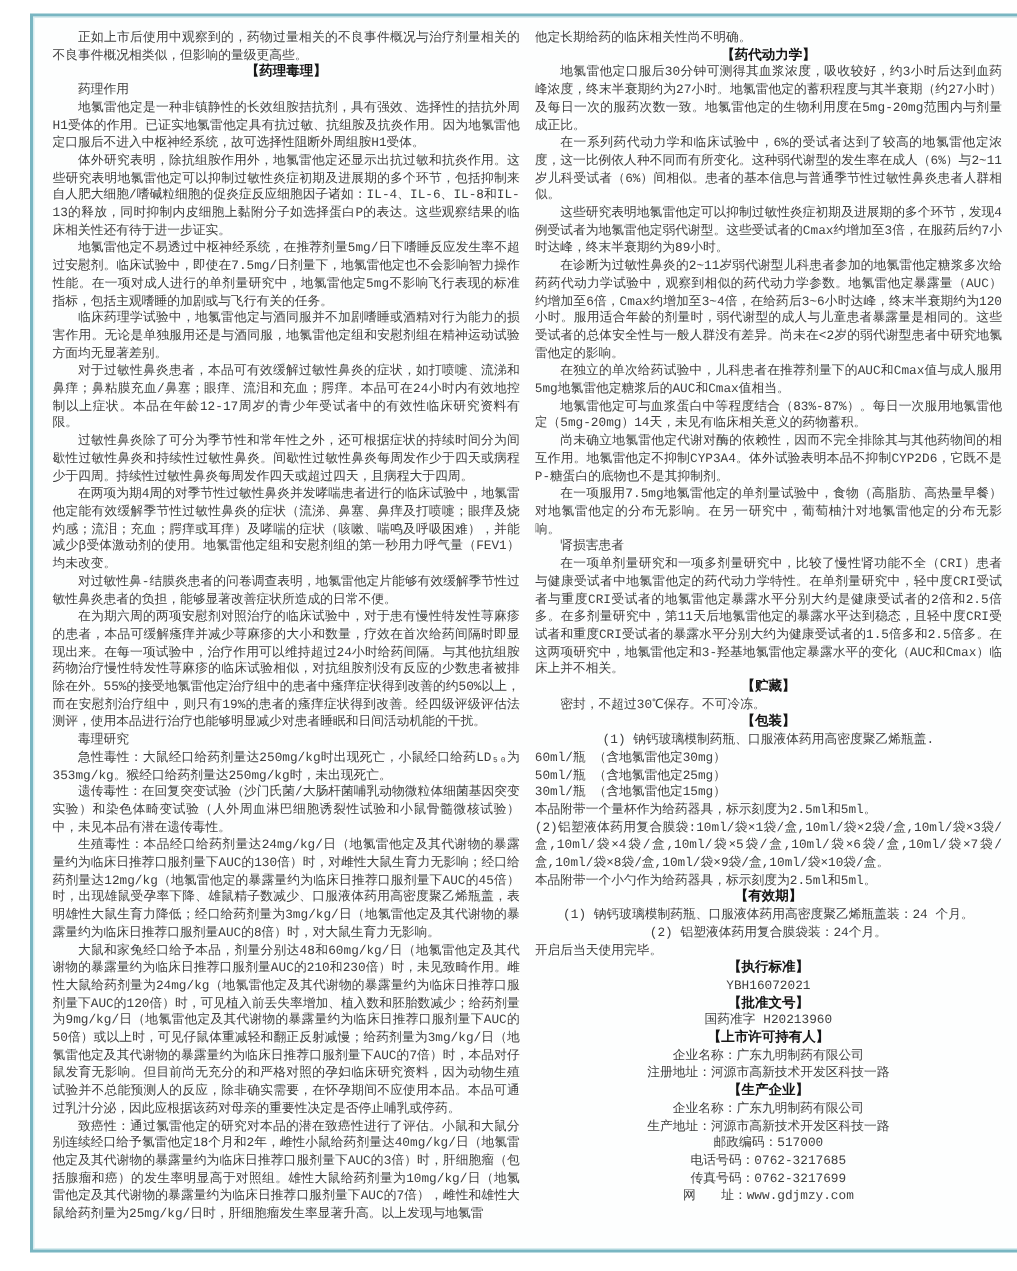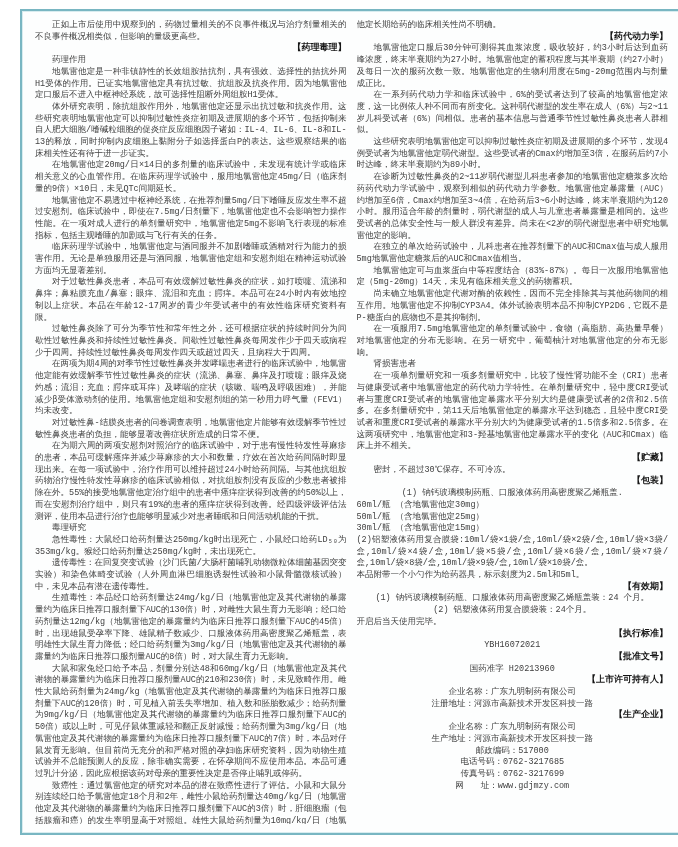--- a/index.html
+++ b/index.html
@@ -19,37 +19,36 @@
   }
   .col{
     width:313px;height:804px;overflow:hidden;
     font-size:8.5px;line-height:11.7px;color:#414141;
     text-align:justify;text-justify:inter-ideograph;
   }
   .col p,.col div{margin:0;padding:0;}
   .p{text-indent:2em;}
   .cont{text-indent:0;}
   .sub{text-indent:2em;}
-  .h{font-weight:bold;color:#161616;text-indent:0;text-align:right;font-size:9px;}
+  .h{font-weight:bold;color:#161616;text-indent:0;text-align:center;font-size:9px;}
   .l1{text-indent:0;padding-left:1.7em;text-align:center;}
   .l1j{text-indent:0;padding-left:1.7em;}
   .l2{text-indent:0;padding-left:3.3em;text-align:left;}
 </style>
 </head>
 <body>
 
 <div class="sheet">
   <div class="cols">
     <div class="col" id="col-left">
         <p class="p">正如上市后使用中观察到的，药物过量相关的不良事件概况与治疗剂量相关的不良事件概况相类似，但影响的量级更高些。</p>
         <div class="h">【药理毒理】</div>
         <p class="sub">药理作用</p>
         <p class="p">地氯雷他定是一种非镇静性的长效组胺拮抗剂，具有强效、选择性的拮抗外周H1受体的作用。已证实地氯雷他定具有抗过敏、抗组胺及抗炎作用。因为地氯雷他定口服后不进入中枢神经系统，故可选择性阻断外周组胺H1受体。</p>
         <p class="p">体外研究表明，除抗组胺作用外，地氯雷他定还显示出抗过敏和抗炎作用。这些研究表明地氯雷他定可以抑制过敏性炎症初期及进展期的多个环节，包括抑制来自人肥大细胞/嗜碱粒细胞的促炎症反应细胞因子诸如：IL-4、IL-6、IL-8和IL-13的释放，同时抑制内皮细胞上黏附分子如选择蛋白P的表达。这些观察结果的临床相关性还有待于进一步证实。</p>
-        <p class="p">在地氯雷他定20mg/日×14日的多剂量的临床试验中，未发现有统计学或临床相关意义的心血管作用。在临床药理学试验中，服用地氯雷他定45mg/日（临床剂量的9倍）×10日，未见QTc间期延长。</p>
         <p class="p">地氯雷他定不易透过中枢神经系统，在推荐剂量5mg/日下嗜睡反应发生率不超过安慰剂。临床试验中，即使在7.5mg/日剂量下，地氯雷他定也不会影响智力操作性能。在一项对成人进行的单剂量研究中，地氯雷他定5mg不影响飞行表现的标准指标，包括主观嗜睡的加剧或与飞行有关的任务。</p>
         <p class="p">临床药理学试验中，地氯雷他定与酒同服并不加剧嗜睡或酒精对行为能力的损害作用。无论是单独服用还是与酒同服，地氯雷他定组和安慰剂组在精神运动试验方面均无显著差别。</p>
         <p class="p">对于过敏性鼻炎患者，本品可有效缓解过敏性鼻炎的症状，如打喷嚏、流涕和鼻痒；鼻粘膜充血/鼻塞；眼痒、流泪和充血；腭痒。本品可在24小时内有效地控制以上症状。本品在年龄12-17周岁的青少年受试者中的有效性临床研究资料有限。</p>
         <p class="p">过敏性鼻炎除了可分为季节性和常年性之外，还可根据症状的持续时间分为间歇性过敏性鼻炎和持续性过敏性鼻炎。间歇性过敏性鼻炎每周发作少于四天或病程少于四周。持续性过敏性鼻炎每周发作四天或超过四天，且病程大于四周。</p>
         <p class="p">在两项为期4周的对季节性过敏性鼻炎并发哮喘患者进行的临床试验中，地氯雷他定能有效缓解季节性过敏性鼻炎的症状（流涕、鼻塞、鼻痒及打喷嚏；眼痒及烧灼感；流泪；充血；腭痒或耳痒）及哮喘的症状（咳嗽、喘鸣及呼吸困难），并能减少β受体激动剂的使用。地氯雷他定组和安慰剂组的第一秒用力呼气量（FEV1）均未改变。</p>
         <p class="p">对过敏性鼻-结膜炎患者的问卷调查表明，地氯雷他定片能够有效缓解季节性过敏性鼻炎患者的负担，能够显著改善症状所造成的日常不便。</p>
         <p class="p">在为期六周的两项安慰剂对照治疗的临床试验中，对于患有慢性特发性荨麻疹的患者，本品可缓解瘙痒并减少荨麻疹的大小和数量，疗效在首次给药间隔时即显现出来。在每一项试验中，治疗作用可以维持超过24小时给药间隔。与其他抗组胺药物治疗慢性特发性荨麻疹的临床试验相似，对抗组胺剂没有反应的少数患者被排除在外。55%的接受地氯雷他定治疗组中的患者中瘙痒症状得到改善的约50%以上，而在安慰剂治疗组中，则只有19%的患者的瘙痒症状得到改善。经四级评级评估法测评，使用本品进行治疗也能够明显减少对患者睡眠和日间活动机能的干扰。</p>
         <p class="sub">毒理研究</p>
         <p class="p">急性毒性：大鼠经口给药剂量达250mg/kg时出现死亡，小鼠经口给药LD₅₀为353mg/kg。猴经口给药剂量达250mg/kg时，未出现死亡。</p>
         <p class="p">遗传毒性：在回复突变试验（沙门氏菌/大肠杆菌哺乳动物微粒体细菌基因突变实验）和染色体畸变试验（人外周血淋巴细胞诱裂性试验和小鼠骨髓微核试验）中，未见本品有潜在遗传毒性。</p>
@@ -70,20 +69,21 @@
         <p class="p">在一项服用7.5mg地氯雷他定的单剂量试验中，食物（高脂肪、高热量早餐）对地氯雷他定的分布无影响。在另一研究中，葡萄柚汁对地氯雷他定的分布无影响。</p>
         <p class="sub">肾损害患者</p>
         <p class="p">在一项单剂量研究和一项多剂量研究中，比较了慢性肾功能不全（CRI）患者与健康受试者中地氯雷他定的药代动力学特性。在单剂量研究中，轻中度CRI受试者与重度CRI受试者的地氯雷他定暴露水平分别大约是健康受试者的2倍和2.5倍多。在多剂量研究中，第11天后地氯雷他定的暴露水平达到稳态，且轻中度CRI受试者和重度CRI受试者的暴露水平分别大约为健康受试者的1.5倍多和2.5倍多。在这两项研究中，地氯雷他定和3-羟基地氯雷他定暴露水平的变化（AUC和Cmax）临床上并不相关。</p>
         <div class="h">【贮藏】</div>
         <p class="p">密封，不超过30℃保存。不可冷冻。</p>
         <div class="h">【包装】</div>
         <p class="l1">(1) 钠钙玻璃模制药瓶、口服液体药用高密度聚乙烯瓶盖.</p>
         <p class="l2">60ml/瓶 （含地氯雷他定30mg）</p>
         <p class="l2">50ml/瓶 （含地氯雷他定25mg）</p>
         <p class="l2">30ml/瓶 （含地氯雷他定15mg）</p>
+        <p class="l2">本品附带一个量杯作为给药器具，标示刻度为2.5ml和5ml。</p>
         <p class="l1j">(2)铝塑液体药用复合膜袋:10ml/袋×1袋/盒,10ml/袋×2袋/盒,10ml/袋×3袋/盒,10ml/袋×4袋/盒,10ml/袋×5袋/盒,10ml/袋×6袋/盒,10ml/袋×7袋/盒,10ml/袋×8袋/盒,10ml/袋×9袋/盒,10ml/袋×10袋/盒。</p>
         <p class="l2">本品附带一个小勺作为给药器具，标示刻度为2.5ml和5ml。</p>
         <div class="h">【有效期】</div>
         <p class="l1">(1) 钠钙玻璃模制药瓶、口服液体药用高密度聚乙烯瓶盖装：24 个月。</p>
         <p class="l1">(2) 铝塑液体药用复合膜袋装：24个月。</p>
         <p class="l2">开启后当天使用完毕。</p>
         <div class="h">【执行标准】</div>
         <p class="l1">YBH16072021</p>
         <div class="h">【批准文号】</div>
         <p class="l1">国药准字 H20213960</p>

